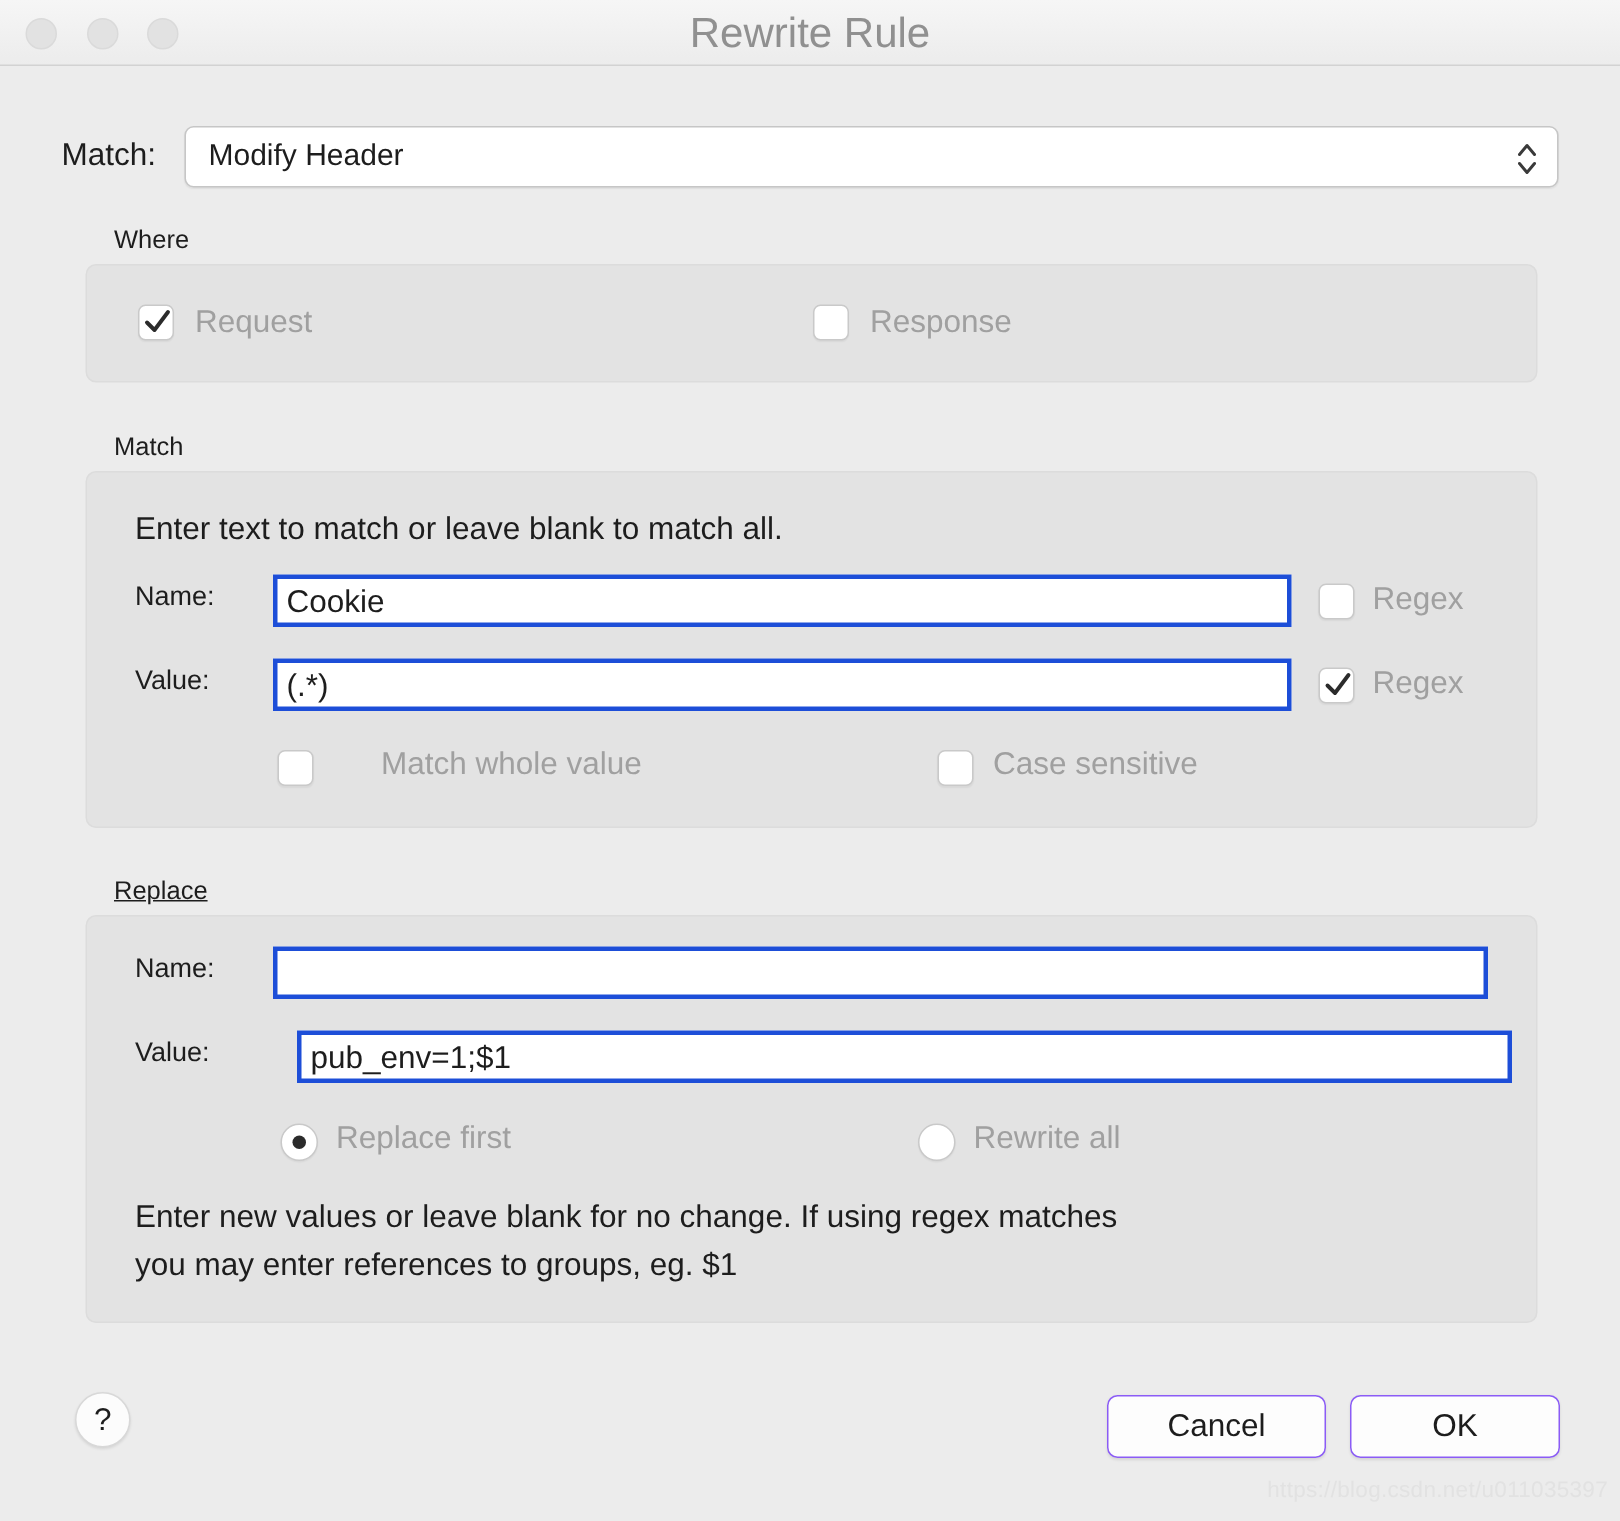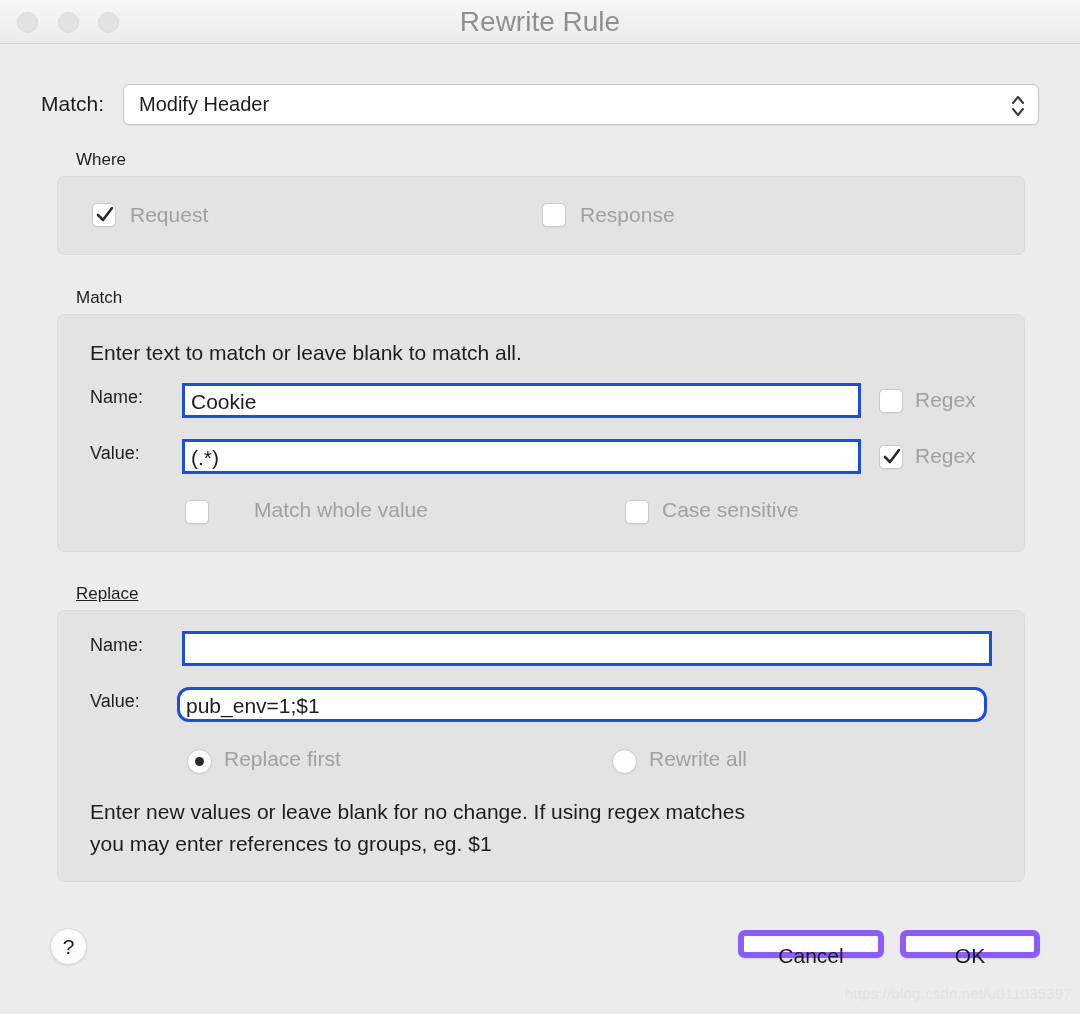--- a/index.html
+++ b/index.html
@@ -188,23 +188,23 @@
     border: 1px solid #d8d8d8;
     box-sizing: border-box;
     box-shadow: 0 1px 2px rgba(0,0,0,0.10);
     text-align: center;
     line-height: 35px;
     font-size: 21px;
     color: #1d1d1d;
   }
   .push-button {
     position: absolute;
-    height: 28px;
+    height: 42px;
     background: #fdfdfd;
-    border: 6px solid #8b5cf6;
+    border: 1px solid #8b5cf6;
     border-radius: 7px;
     box-sizing: border-box;
     box-shadow: 0 1px 2px rgba(0,0,0,0.10);
     text-align: center;
     font-size: 21px;
     color: #1d1d1d;
     line-height: 40px;
   }
   #cancel-button { left: 738px; top: 930px; width: 146px; }
   #ok-button     { left: 900px; top: 930px; width: 140px; }
@@ -284,21 +284,21 @@
 
   <div class="group-label" id="replace-label">Replace</div>
   <div class="group-box" id="replace-box">
 
     <div class="field-label" style="left:32px; top:24px;">Name:</div>
     <div class="textfield" style="left:124px; top:20px; width:810px;">
       <span class="tf-value"></span>
     </div>
 
     <div class="field-label" style="left:32px; top:80px;">Value:</div>
-    <div class="textfield" style="left:119px; top:76px; width:810px;border-radius:12px;">
+    <div class="textfield" style="left:140px; top:76px; width:810px;">
       <span class="tf-value">pub_env=1;$1</span>
     </div>
 
     <div class="radio" style="left:129px; top:138px;">
       <span class="dot"></span>
     </div>
     <div class="cb-label" style="left:166px; top:136px;">Replace first</div>
 
     <div class="radio" style="left:554px; top:138px;"></div>
     <div class="cb-label" style="left:591px; top:136px;">Rewrite all</div>

